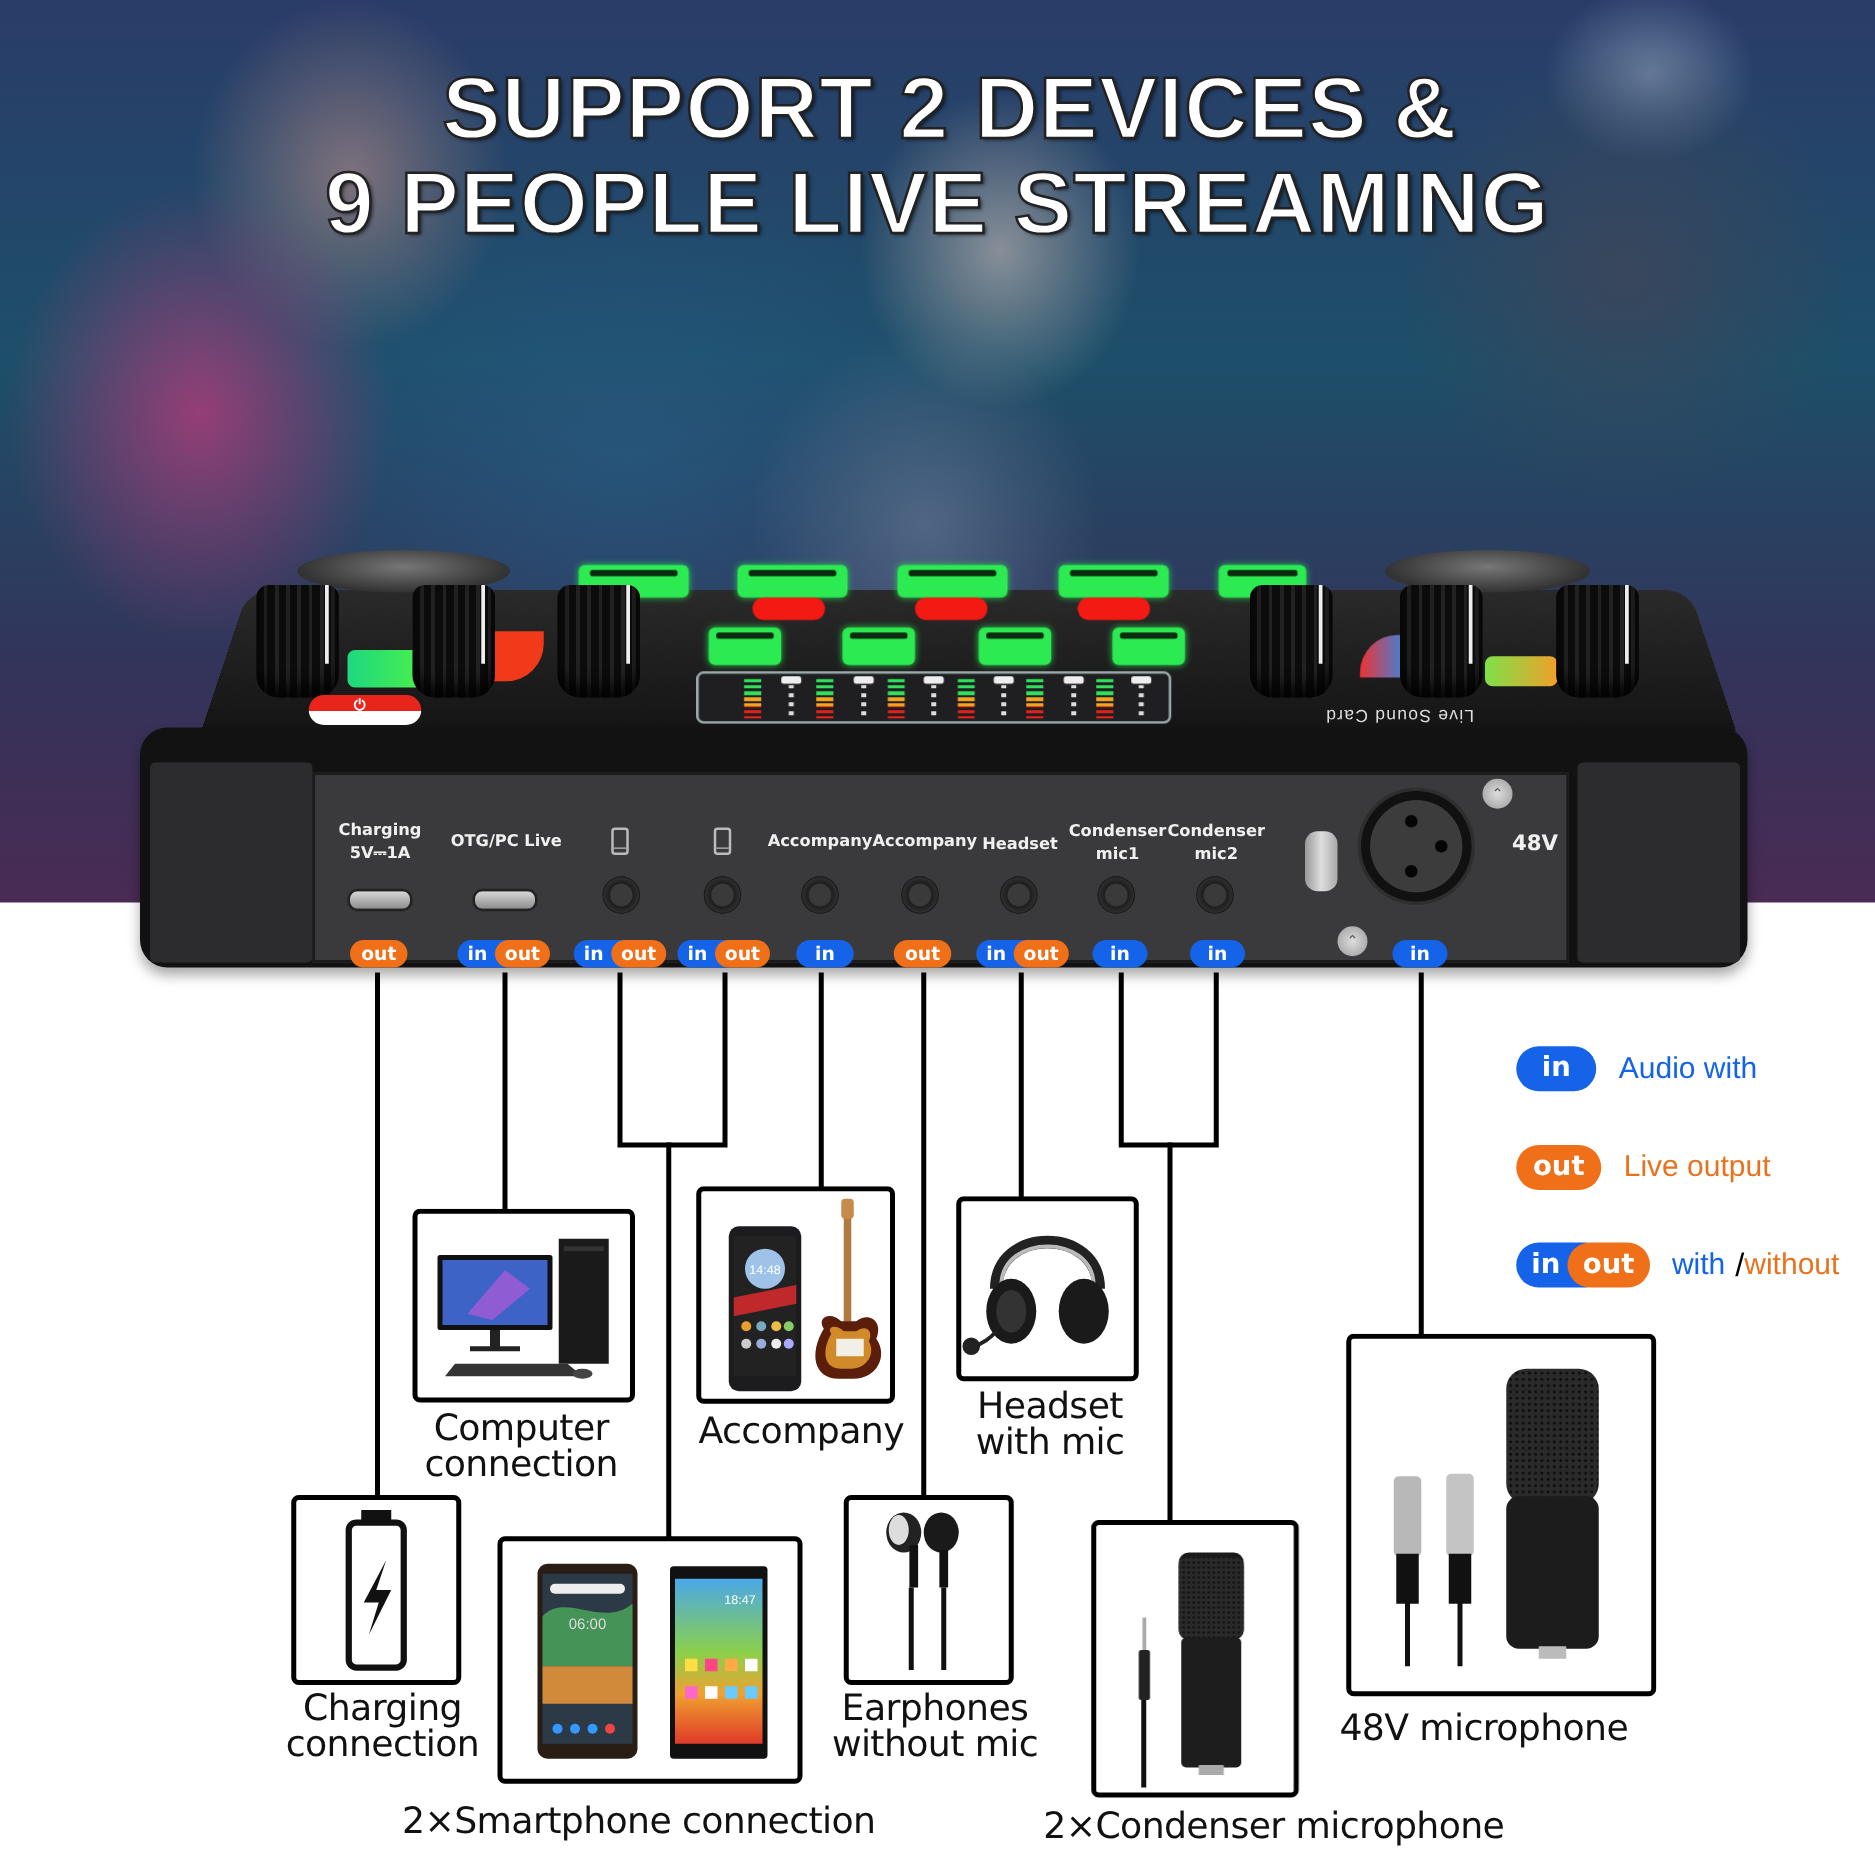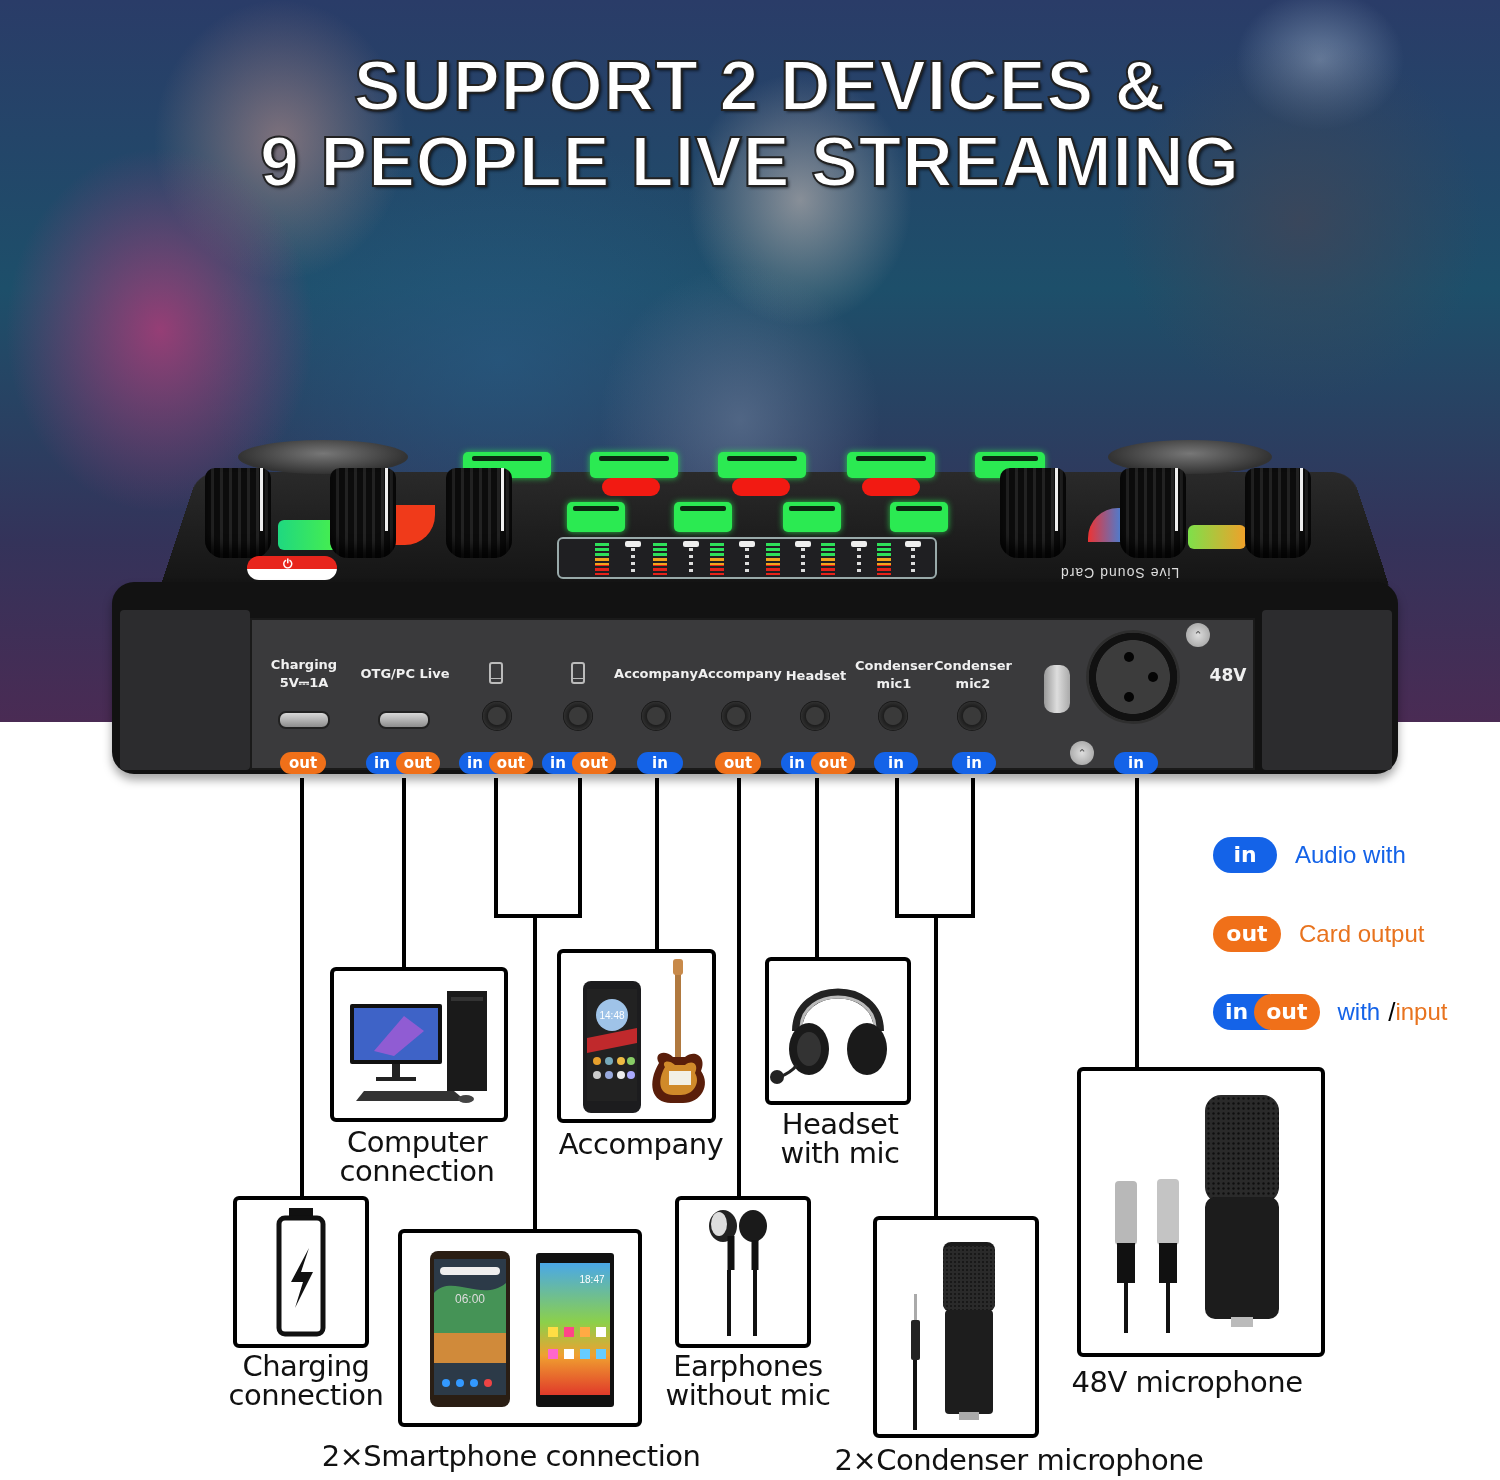--- a/index.html
+++ b/index.html
@@ -459,24 +459,24 @@
 </div>
 <div class="caption" style="left:1070px;top:1368px;width:234px;">48V microphone</div>
 
 <div>
   <div class="legend-row" style="top:837px;">
     <span class="lg-badge" style="background:#1463e8;border-radius:18px;width:64px;text-align:center;">in</span>
     <span class="legend-text" style="color:#1463e8;">Audio with</span>
   </div>
   <div class="legend-row" style="top:916px;">
     <span class="lg-badge" style="background:#f07019;border-radius:18px;width:68px;text-align:center;">out</span>
-    <span class="legend-text" style="color:#e8731e;">Card output</span>
+    <span class="legend-text" style="color:#e8731e;">Live output</span>
   </div>
   <div class="legend-row" style="top:994px;">
     <span class="lg-badge" style="display:flex;">
       <span style="background:#1463e8;border-radius:18px 0 0 18px;padding:0 22px 0 12px;margin-right:-16px;">in</span>
       <span style="background:#f07019;border-radius:18px;padding:0 12px;position:relative;">out</span>
     </span>
     <span class="legend-text" style="color:#1463e8;">with</span>
     <span style="font-size:26px;color:#000;margin-left:8px;">/</span>
-    <span style="font-size:24px;color:#e8731e;">input</span>
+    <span style="font-size:24px;color:#e8731e;">without</span>
   </div>
 </div>
 
 </body></html>

